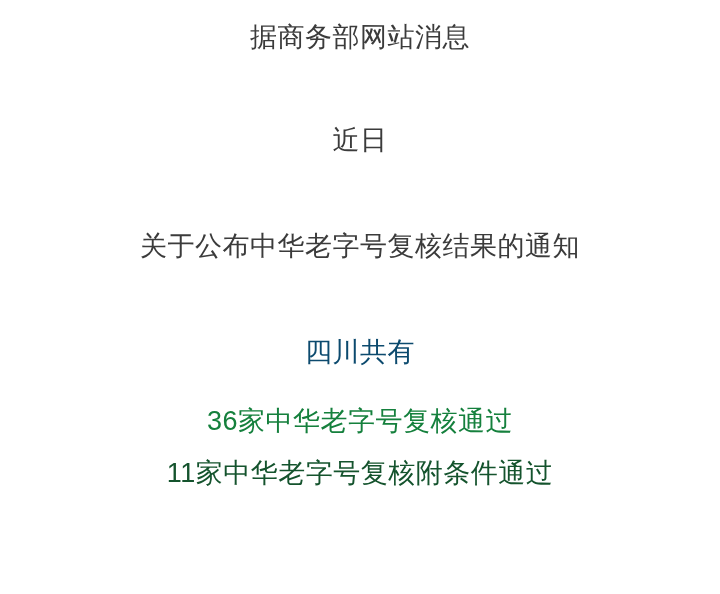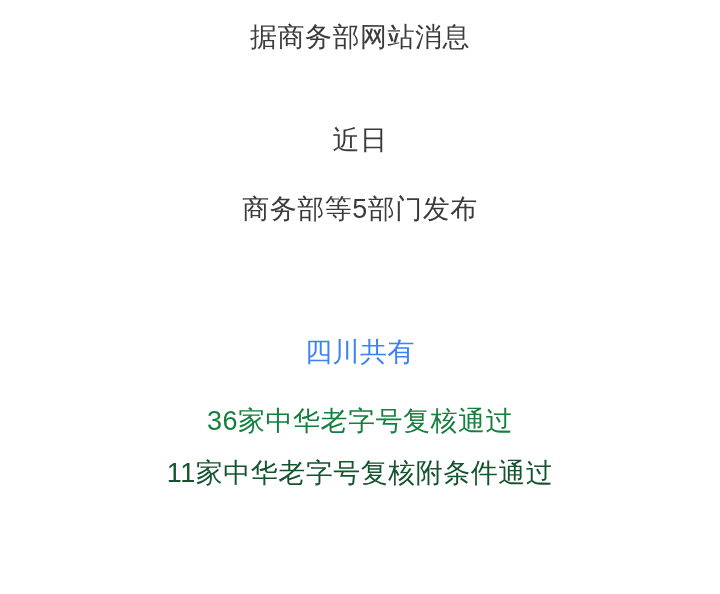--- a/index.html
+++ b/index.html
@@ -46,28 +46,28 @@
 <body style="background: rgb(255, 255, 255);">
 
 <div class="page">
 
   <div class="line" style="color: rgb(59, 59, 59);">据商务部网站消息</div>
   <div class="spacer"></div>
 
   <div class="line" style="color: rgb(59, 59, 59); margin-top: 34px;">近日</div>
   <div class="spacer"></div>
 
-  <div class="line" style="color: rgb(59, 59, 59);">商务部等5部门发布</div>
+  <div class="spacer"></div>
+
+  <div class="line" style="color: rgb(59, 59, 59);">关于公布中华老字号复核结果的通知</div>
   <div class="spacer"></div>
 
   <div class="spacer"></div>
 
-  <div class="spacer"></div>
-
-  <div class="line" style="color: #3b82f6;">四川共有</div>
+  <div class="line" style="color: #0c4a6e;">四川共有</div>
   <div class="spacer"></div>
 
   <div class="line" style="color: #15803d;">36家中华老字号复核通过</div>
   <div class="spacer-last"></div>
 
   <div class="line" style="color: #14532d;">11家中华老字号复核附条件通过</div>
 
 </div>
 
 </body></html>

